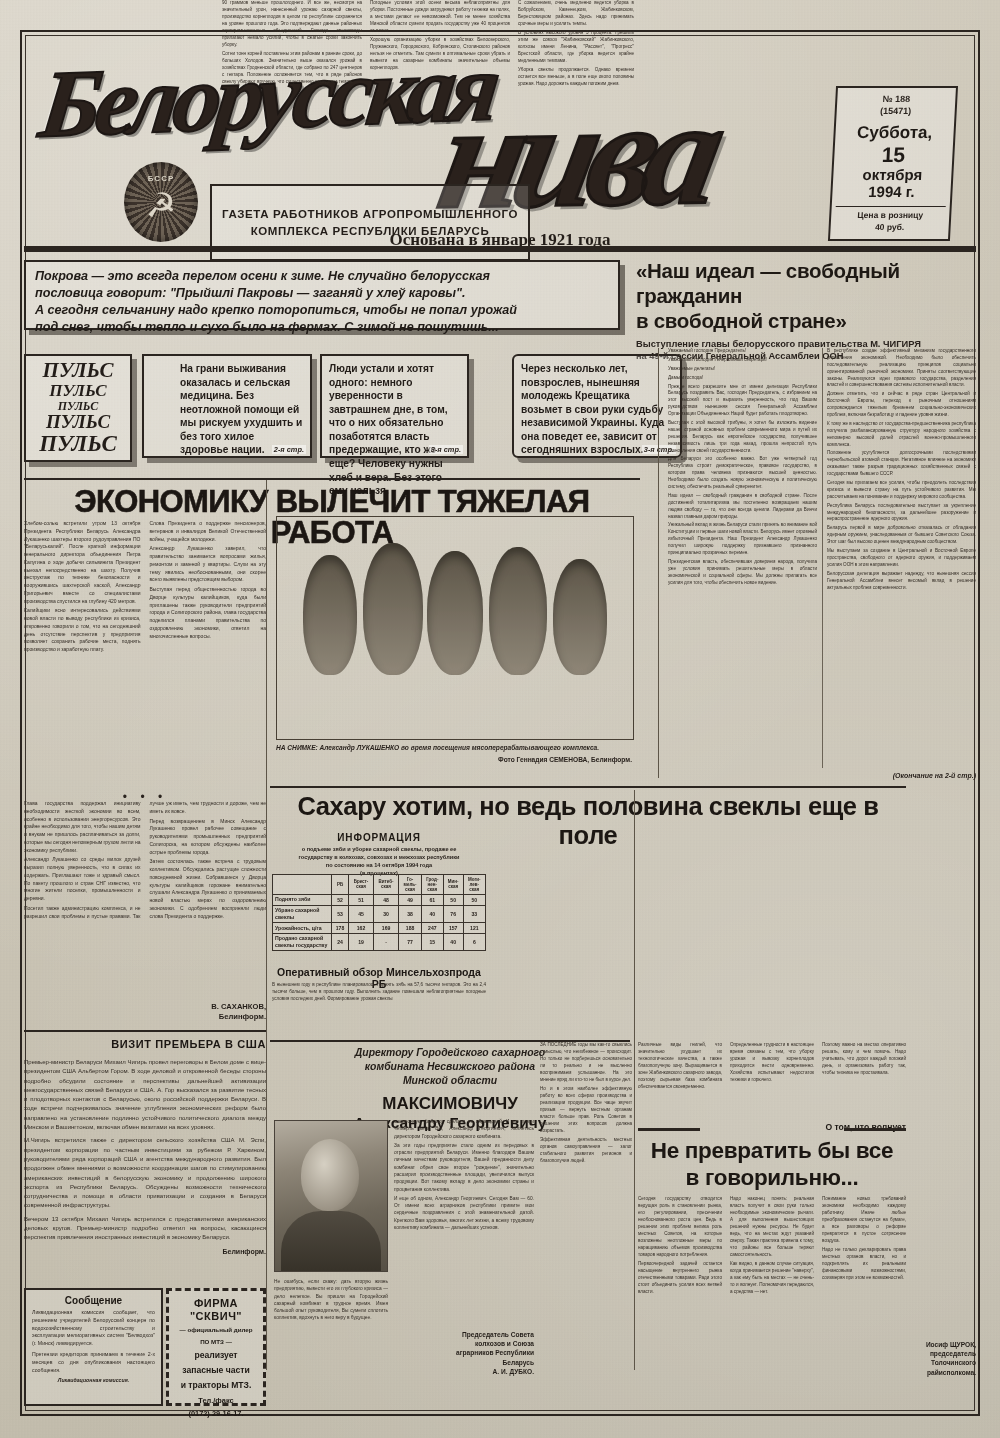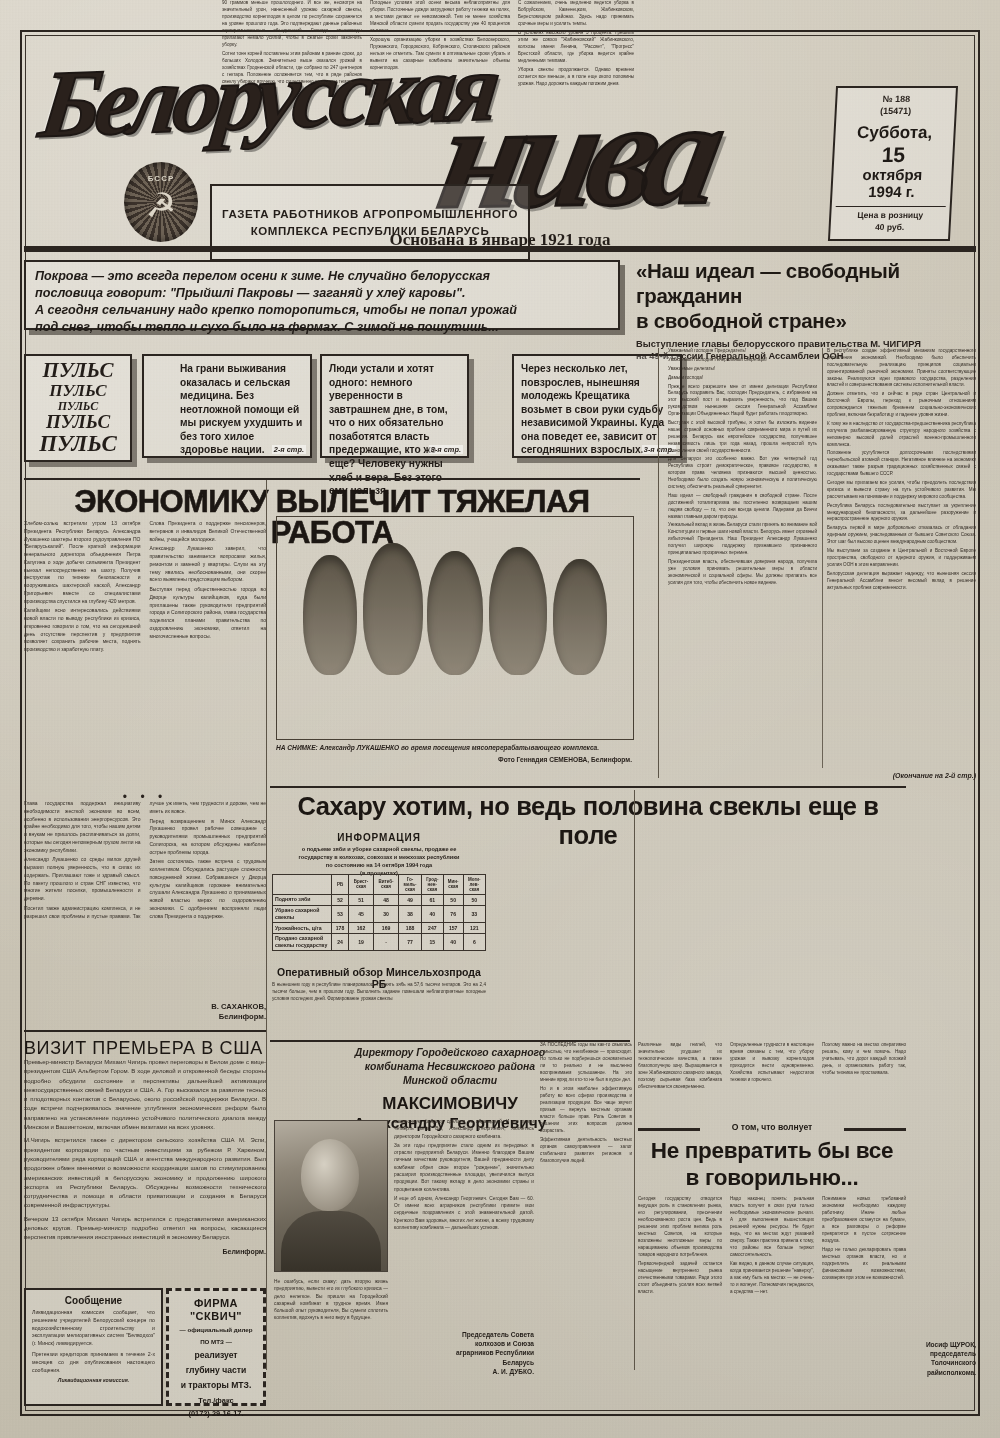--- a/index.html
+++ b/index.html
@@ -120,21 +120,21 @@
     position:absolute;top:4px;width:170px;height:104px;
     border:2px solid #2b2520;background:rgba(255,255,255,.22);
     box-shadow:5px 5px 0 rgba(40,34,28,.5);
     padding:6px 7px 2px;box-sizing:border-box;
   }
   .teaser p{margin:0;font-size:10.2px;font-weight:bold;line-height:1.33;color:#221c18;}
   .teaser .pg{
     position:absolute;right:4px;bottom:2px;font-size:7.4px;font-style:italic;
     font-weight:bold;color:#2a231e;background:rgba(255,255,255,.5);padding:0 2px;
   }
-  #t1{left:118px;padding-left:36px;} #t2{left:296px;width:149px;} #t3{left:488px;width:170px;}
+  #t1{left:118px;padding-left:36px;} #t2{left:296px;width:149px;} #t3{left:488px;width:170px;border-radius:6px;}
 
   .un-col{
     position:absolute;left:668px;top:348px;width:308px;height:420px;
     column-count:2;column-gap:10px;column-rule:1px solid #6b6356;
   }
   .un-col p{margin:0 0 2px;font-size:4.6px;line-height:1.5;text-align:justify;color:#332c25;}
   .un-cont{
     position:absolute;right:24px;top:772px;width:150px;text-align:right;
     font-size:7px;font-style:italic;font-weight:bold;color:#2a231e;
   }
@@ -178,21 +178,21 @@
   }
   .art1b{position:absolute;left:24px;top:800px;width:242px;height:230px;
     column-count:2;column-gap:9px;}
   .art1b p{margin:0 0 2px;font-size:5.0px;line-height:1.55;text-align:justify;color:#322b24;}
   .sig1{position:absolute;left:24px;top:1002px;width:242px;text-align:right;}
   .sig1 b{font-size:7.6px;font-weight:bold;color:#241e19;display:block;line-height:1.35;}
 
   
   .visit-head{
     position:absolute;left:24px;top:1038px;width:242px;
-    font-size:18px;font-weight:normal;letter-spacing:.6px;color:#1c1713;text-align:left;
+    font-size:11px;font-weight:bold;letter-spacing:.6px;color:#1c1713;text-align:right;
   }
   .visit-body{position:absolute;left:24px;top:1058px;width:242px;height:186px;}
   .visit-body p{margin:0 0 4px;font-size:6.0px;line-height:1.55;text-align:justify;color:#322b24;}
   .visit-sig{position:absolute;left:24px;top:1248px;width:242px;text-align:right;
     font-size:7px;font-weight:bold;color:#241e19;}
 
   
   .msg-box{
     position:absolute;left:24px;top:1288px;width:139px;height:118px;
     border:2px solid #2b2520;background:rgba(255,255,255,.20);
@@ -264,21 +264,21 @@
   .letter-body{position:absolute;left:394px;top:1118px;width:140px;height:206px;}
   .letter-body p{margin:0 0 2px;font-size:4.8px;line-height:1.52;text-align:justify;color:#332c25;}
   .letter-body2{position:absolute;left:274px;top:1278px;width:114px;height:46px;}
   .letter-body2 p{margin:0 0 2px;font-size:4.8px;line-height:1.52;text-align:justify;color:#332c25;}
   .letter-sig{position:absolute;left:394px;top:1330px;width:140px;text-align:right;}
   .letter-sig b{display:block;font-size:6.6px;font-weight:bold;line-height:1.4;color:#241e19;}
 
   .mid-col{position:absolute;left:540px;top:1042px;width:92px;height:330px;}
   .mid-col p{margin:0 0 2px;font-size:4.6px;line-height:1.52;text-align:justify;color:#332c25;}
   .govor-label{
-    position:absolute;left:638px;top:1122px;width:268px;text-align:center;
+    position:absolute;left:638px;top:1122px;width:268px;text-align:right;
     font-size:8.6px;font-weight:bold;color:#1e1914;
   }
   .govor-label::before,.govor-label::after{
     content:"";position:absolute;top:6px;width:62px;height:3px;background:#2b2520;
   }
   .govor-label::before{left:0;} .govor-label::after{right:0;}
   .govor-head{
     position:absolute;left:638px;top:1138px;width:268px;text-align:center;
     font-size:22.5px;font-weight:bold;line-height:1.18;color:#1c1713;letter-spacing:-.3px;
   }
@@ -443,21 +443,21 @@
     <p>Претензии кредиторов принимаем в течение 2-х месяцев со дня опубликования настоящего сообщения.</p>
     <div class="mf">Ликвидационная комиссия.</div>
   </div>
 
   <div class="ad-box">
     <div class="a1">ФИРМА</div>
     <div class="a2">"СКВИЧ"</div>
     <div class="a3">— официальный дилер</div>
     <div class="a3">ПО МТЗ —</div>
     <div class="a4">реализует</div>
-    <div class="a4">глубину части</div>
+    <div class="a4">запасные части</div>
     <div class="a4">и тракторы МТЗ.</div>
     <div class="a5">Тел./факс</div>
     <div class="a5">(0172) 29-16-17.</div>
   </div>
 
   <div class="hrule" style="left:270px;top:786px;width:636px;"></div>
   <div class="sugar-head">Сахару хотим, но ведь половина свеклы еще в поле</div>
 
   <div class="info-h">
     <div class="ih1">ИНФОРМАЦИЯ</div>

